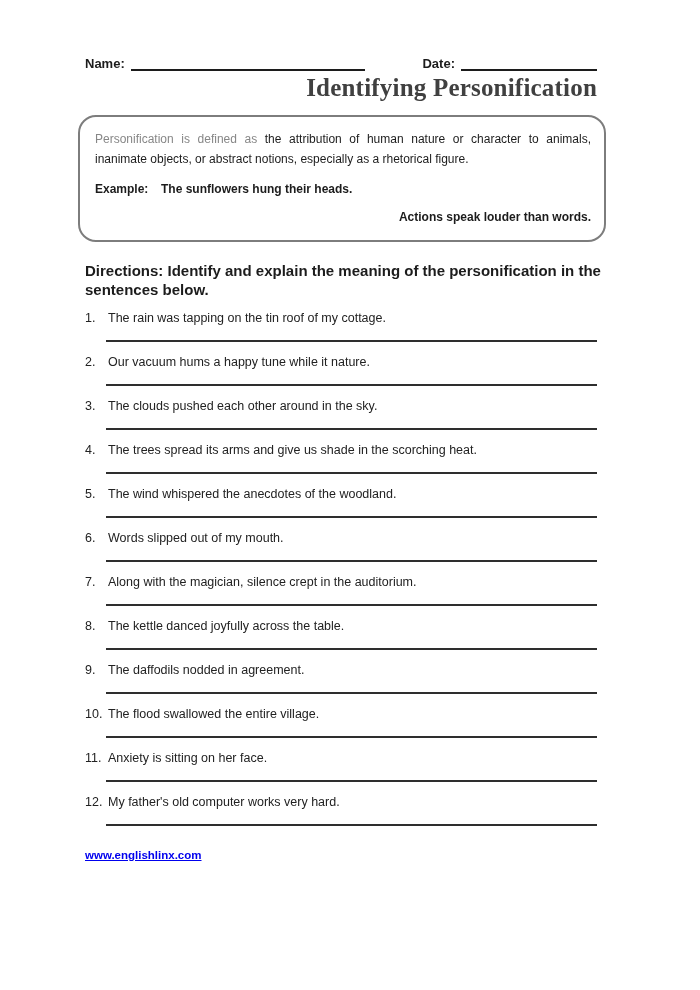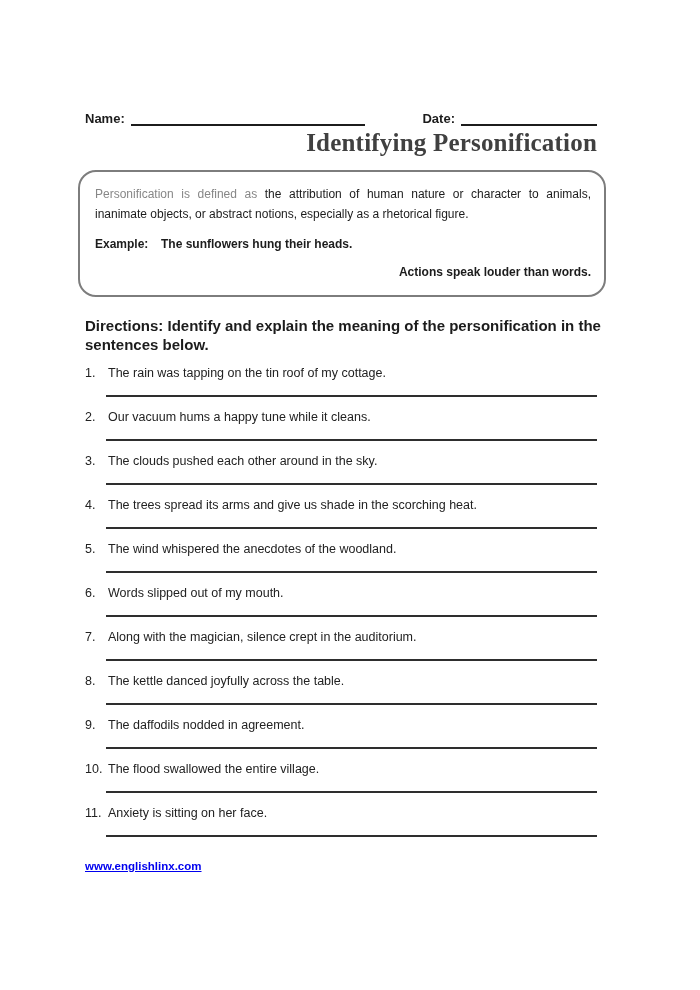--- a/index.html
+++ b/index.html
@@ -2,21 +2,21 @@
 <html><head>
 <meta charset="utf-8">
 <style>
   html, body { margin: 0; padding: 0; background: #ffffff; }
   .page {
     position: relative;
     width: 684px;
     height: 990px;
     margin: 0;
     box-sizing: border-box;
-    padding: 110px 87px 0 85px;
+    padding: 55px 87px 0 85px;
     background: #ffffff;
     font-family: "Liberation Sans", sans-serif;
     color: #1c1c1c;
     overflow: hidden;
   }
 
   
   .header { display: flex; align-items: flex-end; height: 16px; }
   .hdr-label { font-size: 13px; font-weight: bold; line-height: 15px; white-space: nowrap; }
   .blank { border-bottom: 2px solid #1c1c1c; height: 13px; margin-left: 6px; }
@@ -131,21 +131,21 @@
       <div class="q-row">
         <span class="q-num">1.</span>
         <span class="q-text">The rain was tapping on the tin roof of my cottage.</span>
       </div>
       <div class="q-line"></div>
     </div>
 
     <div class="q">
       <div class="q-row">
         <span class="q-num">2.</span>
-        <span class="q-text">Our vacuum hums a happy tune while it cleans.</span>
+        <span class="q-text">Our vacuum hums a happy tune while it nature.</span>
       </div>
       <div class="q-line"></div>
     </div>
 
     <div class="q">
       <div class="q-row">
         <span class="q-num">3.</span>
         <span class="q-text">The clouds pushed each other around in the sky.</span>
       </div>
       <div class="q-line"></div>
@@ -208,20 +208,27 @@
     </div>
 
     <div class="q">
       <div class="q-row">
         <span class="q-num">11.</span>
         <span class="q-text">Anxiety is sitting on her face.</span>
       </div>
       <div class="q-line"></div>
     </div>
 
+    <div class="q">
+      <div class="q-row">
+        <span class="q-num">12.</span>
+        <span class="q-text">My father's old computer works very hard.</span>
+      </div>
+      <div class="q-line"></div>
+    </div>
 
   </div>
 
   <div class="footer">
     <a class="footer-link">www.englishlinx.com</a>
   </div>
 
 </div>
 
 </body></html>

